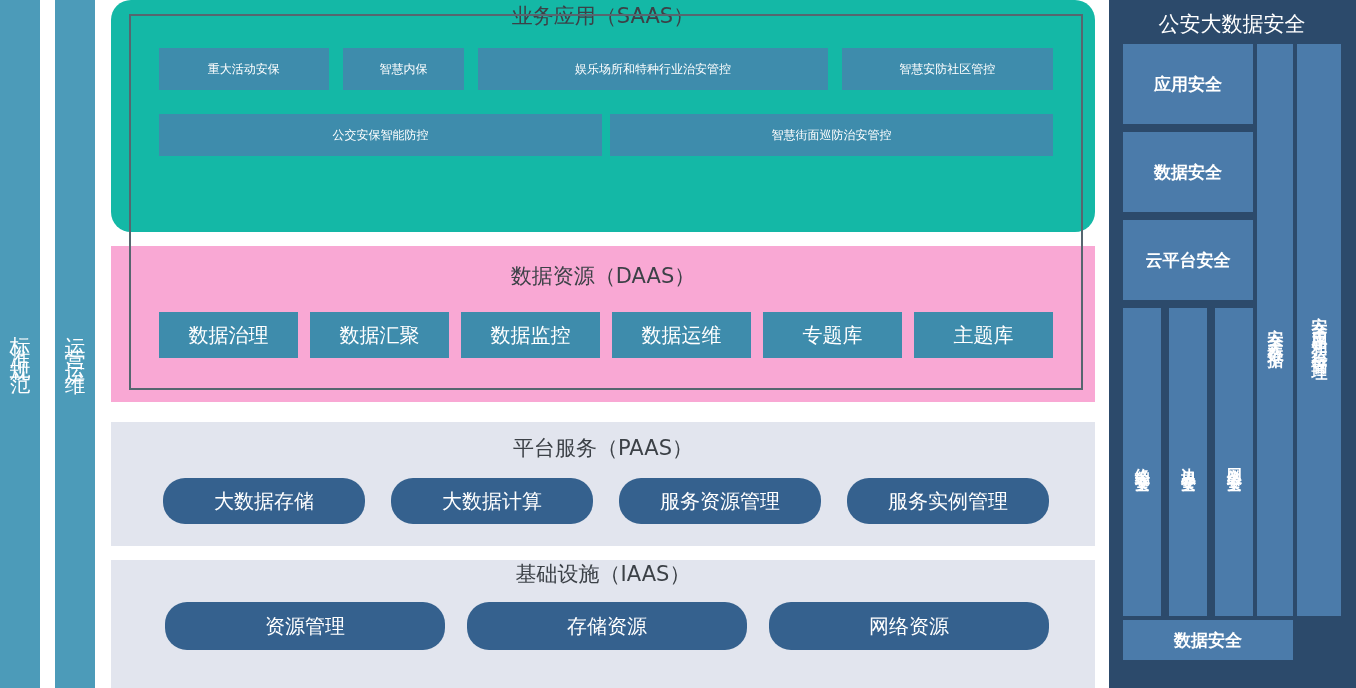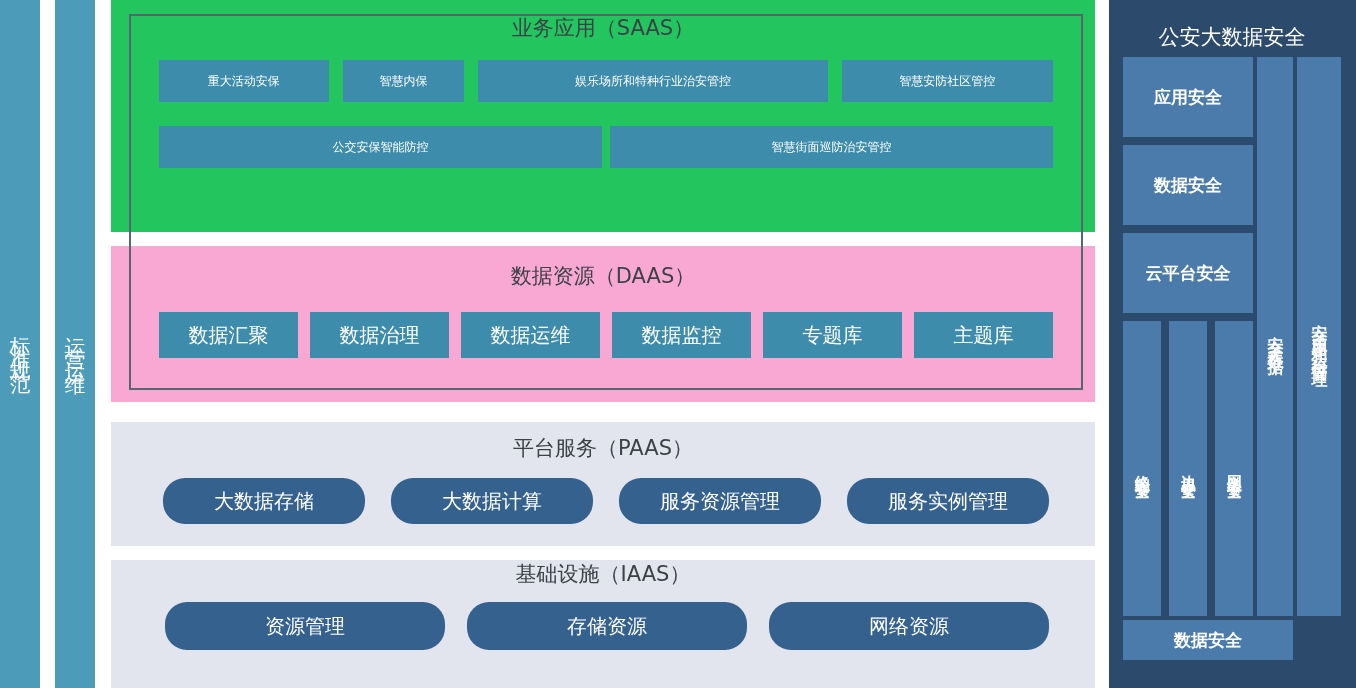--- a/index.html
+++ b/index.html
@@ -23,21 +23,21 @@
   .vtext { writing-mode: vertical-rl; text-orientation: upright; }
 
   
   .main { width: 984px; flex: none; display: flex; flex-direction: column; margin-right: 14px; }
 
   .sd-wrapper { position: relative; }
   .sd-border {
     position: absolute; top: 14px; left: 18px; right: 12px; bottom: 12px;
     border: 2px solid #56666F; pointer-events: none;
   }
-  .saas { height: 232px; background: #22c55e; padding-top: 14px; }
+  .saas { height: 232px; background: #14b8a6; padding-top: 2px; border-radius: 20px; }
   .sd-gap { height: 14px; background: #ffffff; }
   .daas { height: 156px; background: #f9a8d4; padding-top: 16px; }
 
   .section-title {
     text-align: center; color: #3C4147; font-size: 21px; font-weight: 400;
     height: 28px; line-height: 28px;
   }
 
   .btn-row { display: flex; padding: 0 42px 0 48px; }
   .saas .row1 { margin-top: 18px; height: 42px; gap: 14px; }
@@ -55,21 +55,21 @@
   .steel { background: #35618E; font-size: 20px; flex: 1; border-radius: 22px; }
 
   .gap20 { height: 20px; }
   .gap14 { height: 14px; }
   .paas { height: 124px; background: #E2E5EE; padding-top: 12px; }
   .iaas { flex: 1; background: #E2E5EE; }
 
   
   .security {
     flex: 1; background: #2C4A6B; height: 688px;
-    padding: 21px 15px 28px 14px; display: flex; flex-direction: column;
+    padding: 8px 15px 28px 14px; display: flex; flex-direction: column;
   }
   .security-title {
     color: #ffffff; font-size: 21px; text-align: center;
     height: 36px; line-height: 32px; font-weight: 400; flex: none;
   }
   .sec-grid {
     flex: 1; display: grid;
     grid-template-columns: 1fr 36px 44px;
     grid-template-rows: 1fr 40px;
     gap: 4px; margin-top: 0; font-weight: bold;
@@ -126,24 +126,24 @@
           <div class="node teal" style="flex:292">公交安保智能防控</div>
           <div class="node teal" style="flex:292">智慧街面巡防治安管控</div>
         </div>
       </section>
 
       <div class="sd-gap"></div>
 
       <section class="daas">
         <div class="section-title">数据资源（DAAS）</div>
         <div class="btn-row row">
+          <div class="node teal" style="flex:1">数据治理</div>
           <div class="node teal" style="flex:1">数据汇聚</div>
-          <div class="node teal" style="flex:1">数据治理</div>
+          <div class="node teal" style="flex:1">数据监控</div>
           <div class="node teal" style="flex:1">数据运维</div>
-          <div class="node teal" style="flex:1">数据监控</div>
           <div class="node teal" style="flex:1">专题库</div>
           <div class="node teal" style="flex:1">主题库</div>
         </div>
       </section>
     </div>
 
     <div class="gap20"></div>
 
     <section class="paas">
       <div class="section-title">平台服务（PAAS）</div>

